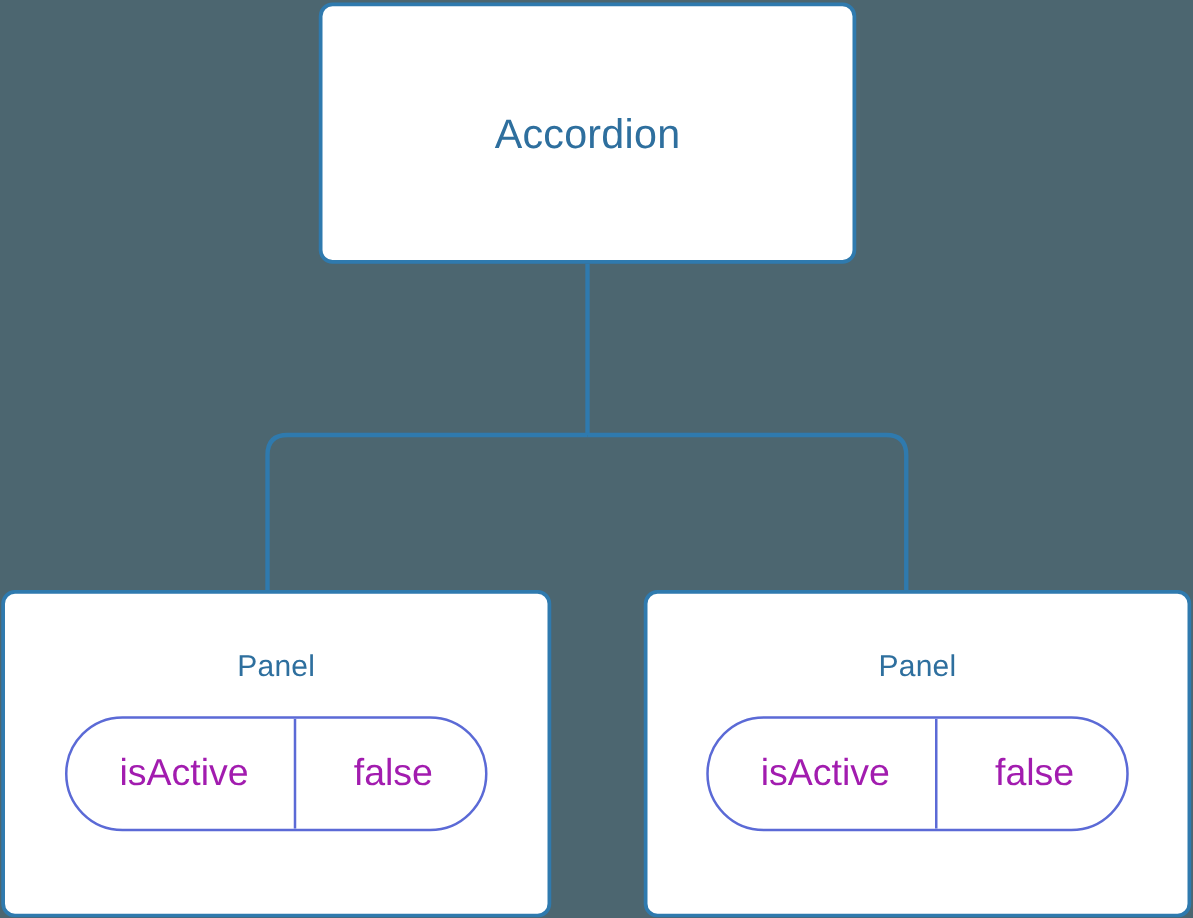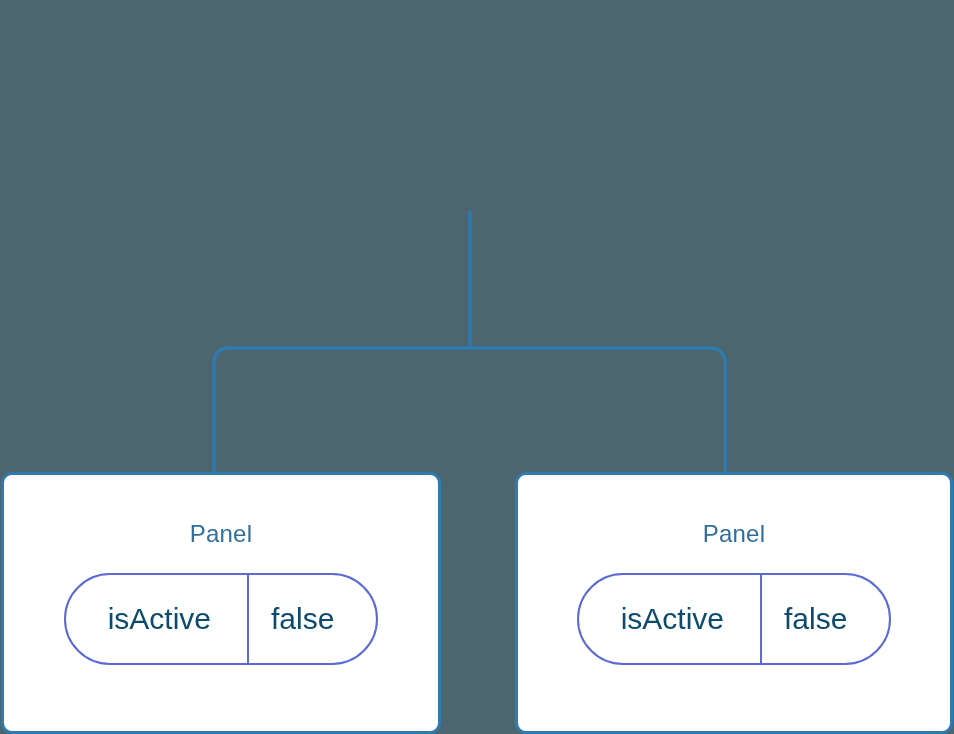--- a/index.html
+++ b/index.html
@@ -94,49 +94,52 @@
     background: #ffffff;
     box-sizing: border-box;
     overflow: hidden;
   }
 
   .pill-key,
   .pill-val {
     display: flex;
     align-items: center;
     justify-content: center;
-    color: #0c4a6e;
+    color: #a21caf;
     font-size: 30px;
     line-height: 1;
     white-space: nowrap;
     box-sizing: border-box;
   }
 
   .pill-key {
     padding: 0 36px 0 42px;
   }
 
   .pill-val {
-    padding: 0 42px 0 22px;
+    padding: 0 42px 0 46px;
     border-left: 2px solid #5b6ad6;
   }
 </style>
 </head>
 <body>
 
 <div id="stage">
 
   <svg id="connectors" viewBox="0 0 954 734" width="954" height="734" xmlns="http://www.w3.org/2000/svg">
 
     <path d="M 470 211 L 470 348" fill="none" stroke="#2f7aae" stroke-width="3.5" stroke-linecap="butt"></path>
 
     <path d="M 470 348 L 230 348 Q 214 348 214 364 L 214 473" fill="none" stroke="#2f7aae" stroke-width="3.5" stroke-linecap="butt"></path>
     <path d="M 470 348 L 709 348 Q 725 348 725 364 L 725 473" fill="none" stroke="#2f7aae" stroke-width="3.5" stroke-linecap="butt"></path>
   </svg>
 
+  <div class="node node-root">
+    <span class="node-title">Accordion</span>
+  </div>
 
   <div class="node node-child node-child-left">
     <span class="node-title">Panel</span>
     <div class="pill">
       <span class="pill-key">isActive</span>
       <span class="pill-val">false</span>
     </div>
   </div>
 
   <div class="node node-child node-child-right">

